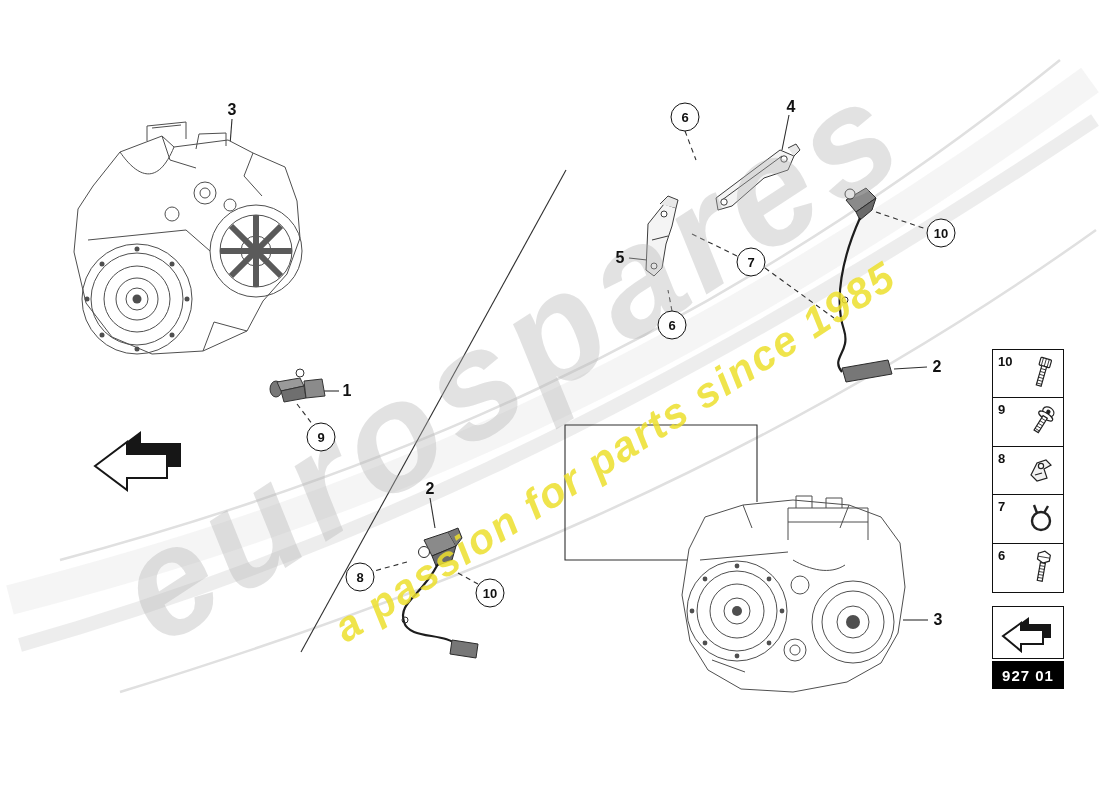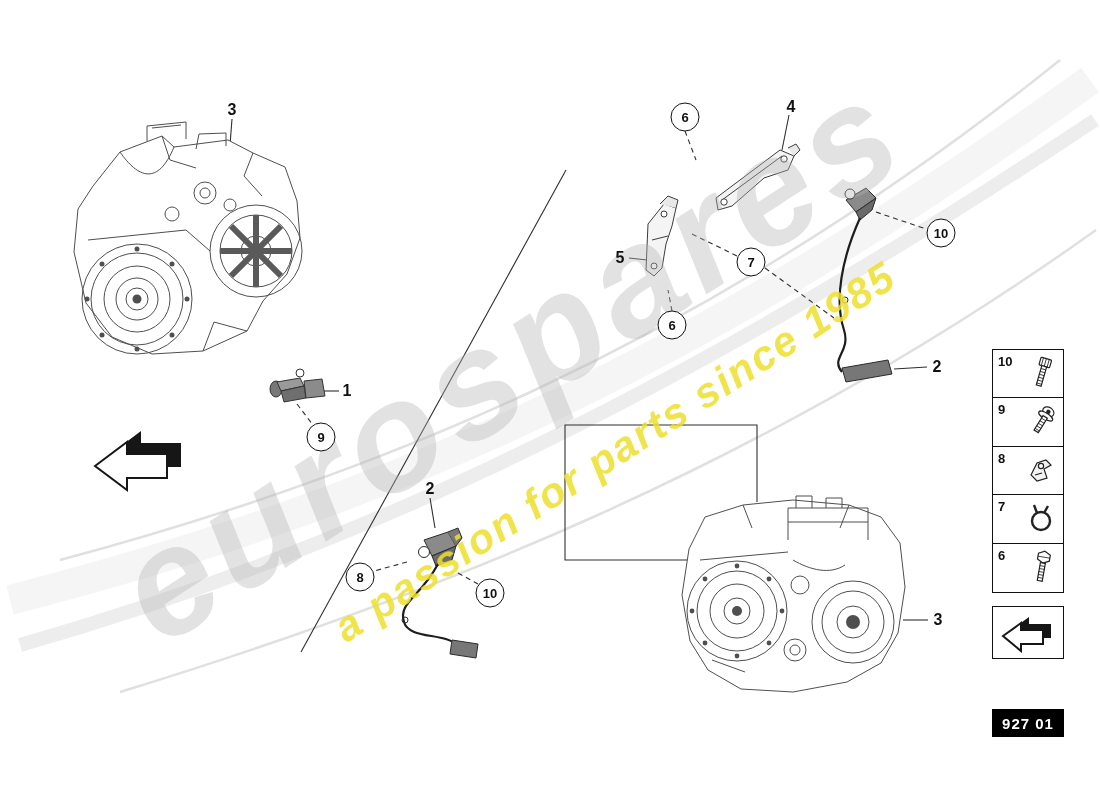--- a/index.html
+++ b/index.html
@@ -67,21 +67,21 @@
 
   .navbox{
     position:absolute;left:992px;top:606px;width:72px;height:53px;z-index:6;
     box-sizing:border-box;border:1.6px solid #111;background:#fff;
     display:flex;align-items:center;justify-content:center;cursor:pointer;
   }
   .codebar{
     position:absolute;left:992px;top:661px;width:72px;height:28px;z-index:6;
     box-sizing:border-box;background:#000;color:#fff;
     display:flex;align-items:center;justify-content:center;
-    font:700 15px "Liberation Sans", sans-serif;letter-spacing:1px;margin-top:48px;
+    font:700 15px "Liberation Sans", sans-serif;letter-spacing:1px;
   }
 </style>
 </head>
 <body>
 
 <div class="canvas">
 
   <svg class="layer" width="1100" height="800" viewBox="0 0 1100 800" style="z-index:0;">
     <path d="M10,600 C320,520 650,400 1090,80" fill="none" stroke="#f1f1f1" stroke-width="30" opacity="0.7"></path>
     <path d="M20,645 C300,565 630,430 1095,120" fill="none" stroke="#e9e9e9" stroke-width="14" opacity="0.8"></path>

